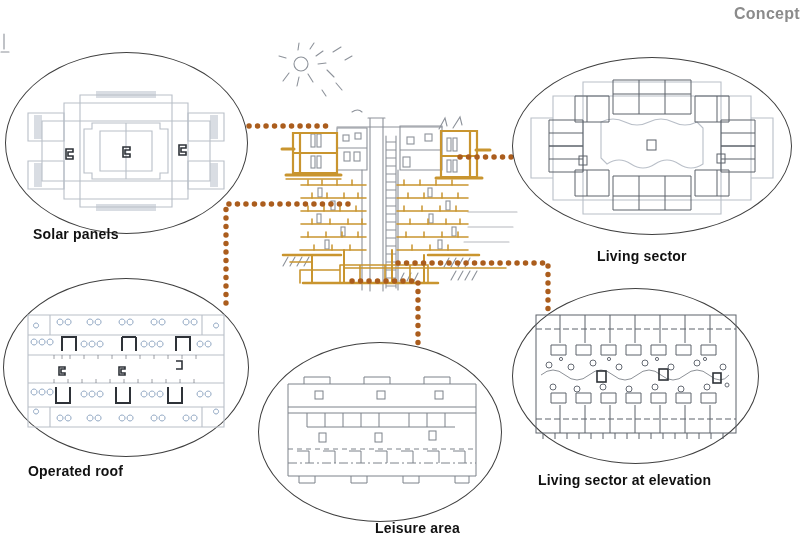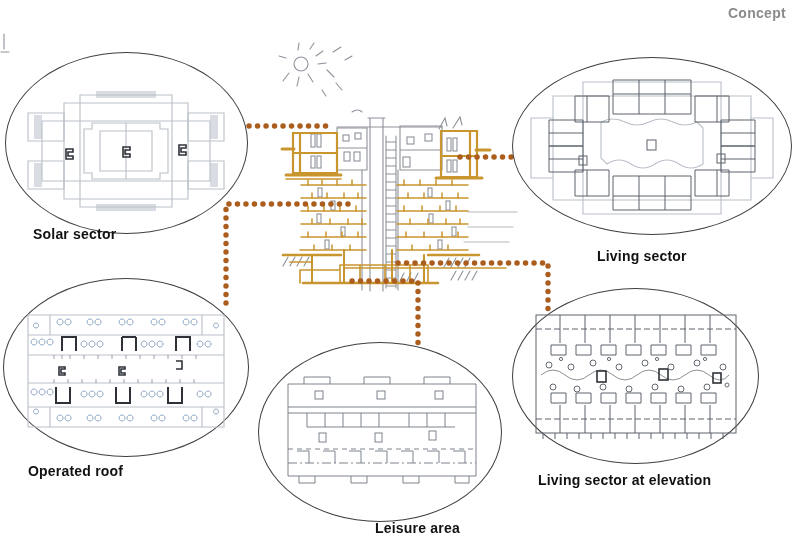--- a/index.html
+++ b/index.html
@@ -2,21 +2,21 @@
 <html><head>
 <meta charset="utf-8">
 <style>
   html,body{margin:0;padding:0;background:#fff;}
   #stage{position:relative;width:800px;height:550px;background:#ffffff;overflow:hidden;
          font-family:"Liberation Sans", sans-serif;}
   #main-svg{position:absolute;left:0;top:0;}
   .bubble{position:absolute;border:1.6px solid #3f3f3f;border-radius:50%;background:transparent;}
   .bubble svg{position:absolute;left:0;top:0;}
   .lbl{position:absolute;font-weight:bold;font-size:14px;color:#111;letter-spacing:.2px;white-space:nowrap;}
-  .title{position:absolute;top:5px;right:14px;font-weight:bold;font-size:14px;color:#8b8b8b;letter-spacing:.3px;}
+  .title{position:absolute;top:5px;right:0;font-weight:bold;font-size:16px;color:#8b8b8b;letter-spacing:.3px;}
   .pencil{stroke:#8d929a;fill:none;stroke-width:1.1;stroke-linecap:round;}
   .ochre{stroke:#c9952f;fill:none;stroke-width:1.8;stroke-linecap:round;}
   .dots{stroke:#ab5d1d;fill:none;stroke-width:5.4;stroke-linecap:round;stroke-dasharray:0.1 8.4;}
   .plan-l{stroke:#b9bfc8;fill:none;stroke-width:1.1;}
   .plan-ll{fill:#d9dde3;stroke:none;}
   .plan-d{stroke:#5d626b;fill:none;stroke-width:1;}
   .plan-k{stroke:#2e3238;fill:none;stroke-width:2;}
   .plan-b{stroke:#8fa6c2;fill:none;stroke-width:1;}
 </style>
 </head>
@@ -125,21 +125,21 @@
       <rect class="plan-ll" x="204" y="110" width="8" height="24"></rect>
       <path class="plan-l" d="M36,68 H204 V128 H36 Z"></path>
       <path class="plan-l" d="M58,50 H182 V146 H58 Z"></path>
       <path class="plan-l" d="M74,42 H166 V154 H74 Z"></path>
       <path class="plan-l" d="M22,60 H58 V88 H22 Z M182,60 H218 V88 H182 Z M22,108 H58 V136 H22 Z M182,108 H218 V136 H182 Z"></path>
       <path class="plan-l" d="M86,70 L154,70 L154,76 L162,76 L162,120 L154,120 L154,126 L86,126 L86,120 L78,120 L78,76 L86,76 Z"></path>
       <path class="plan-l" d="M94,78 H146 V118 H94 Z M120,70 V126"></path>
       <path class="plan-k" style="stroke-width:1.6" d="M117,94 h7 v3 h-5 v4 h5 v3 h-7 z M60,96 h7 v3 h-5 v4 h5 v3 h-7 z M173,92 h7 v3 h-5 v4 h5 v3 h-7 z"></path>
     </svg>
   </div>
-  <div class="lbl" style="left:33px;top:226px;">Solar sector</div>
+  <div class="lbl" style="left:33px;top:226px;">Solar panels</div>
 
   <div class="bubble" style="left:512px;top:57px;width:278px;height:176px;">
     <svg width="278" height="176" viewBox="0 0 278 176">
       <path class="plan-l" d="M40,38 H238 V142 H40 Z M18,60 H40 V120 H18 Z M238,60 H260 V120 H238 Z M70,24 H208 V156 H70 Z"></path>
       <path class="plan-l" d="M88,64 Q100,58 112,64 T136,64 T160,64 T184,64 L190,70 V106 Q178,114 166,106 T142,106 T118,106 T94,106 L88,100 Z"></path>
       <g class="plan-d">
         <path d="M100,22 H178 V56 H100 Z M126,22 V56 M152,22 V56 M100,36 H178"></path>
         <path d="M62,38 H96 V64 H62 Z M74,38 V64 M36,62 H70 V88 H36 Z M36,75 H70"></path>
         <path d="M182,38 H216 V64 H182 Z M204,38 V64 M208,62 H242 V88 H208 Z M208,75 H242"></path>
         <path d="M100,118 H178 V152 H100 Z M126,118 V152 M152,118 V152 M100,138 H178"></path>

